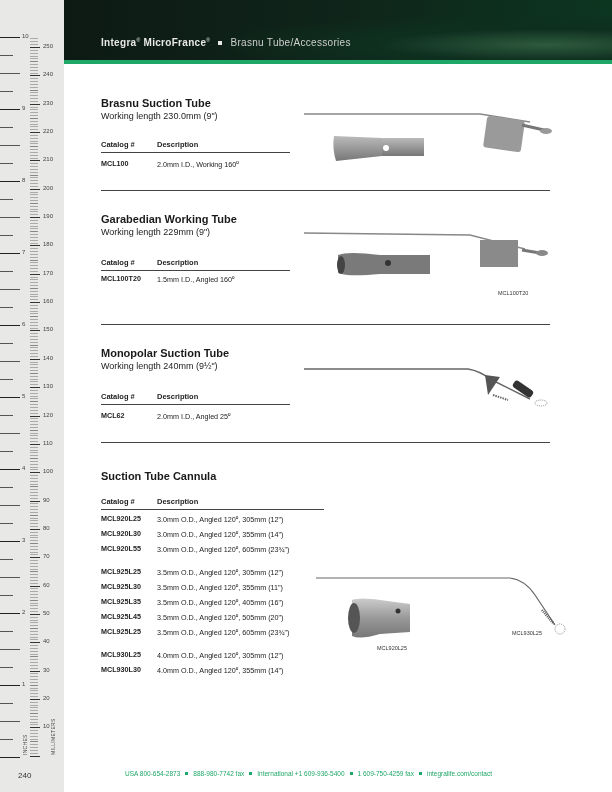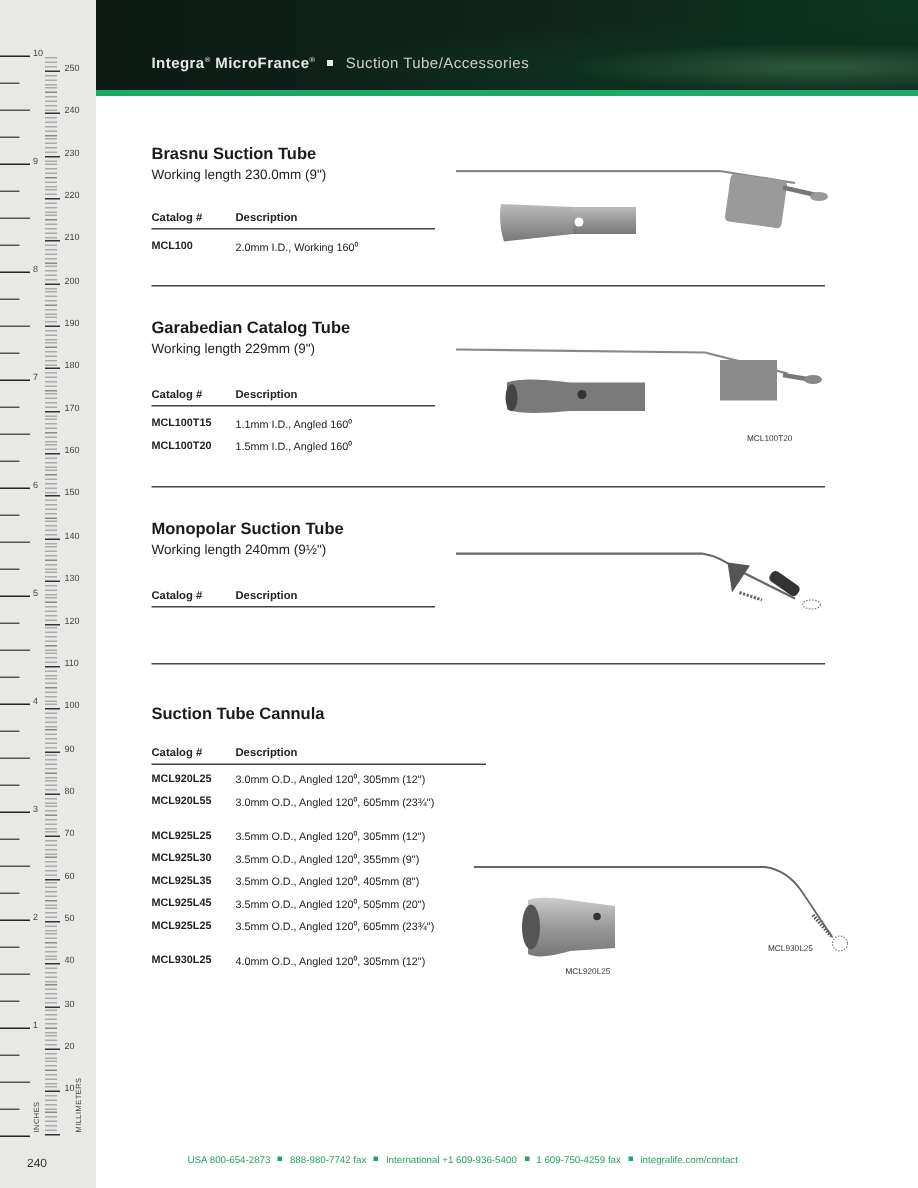--- a/index.html
+++ b/index.html
@@ -371,21 +371,21 @@
     <div class="vlabel" style="left: 22px; top: 755px;">INCHES</div>
     <div class="vlabel" style="left: 50px; top: 755px;">MILLIMETERS</div>
   </div>
 <div class="page-num">240</div>
 
 <div class="header">
   <div class="title">
     <b>Integra</b><sup>®</sup>
     <b>MicroFrance</b><sup>®</sup>
     <span class="sq"></span>
-    <span class="sub">Suction Tube/Accessories</span>
+    <span class="sub">Brasnu Tube/Accessories</span>
   </div>
   <div class="bar"></div>
 </div>
 
 <div class="section" style="top:97px;">
   <div class="sec-title">Brasnu Suction Tube</div>
   <div class="sec-sub">Working length 230.0mm (9")</div>
 </div>
 <div class="tbl" style="top:140px; width:189px;">
   <div class="th">
@@ -409,31 +409,27 @@
         <stop offset="1" stop-color="#777"></stop>
       </linearGradient>
     </defs>
   <path d="M34 36 L82 38 L82 56 L36 61 Q32 48 34 36 Z" fill="url(#g1)"></path>
   <rect x="82" y="38" width="42" height="18" fill="url(#g1)"></rect>
   <circle cx="86" cy="48" r="3" fill="#fff"></circle>
 </svg>
 <div class="divider" style="top:190px;"></div>
 
 <div class="section" style="top:213px;">
-  <div class="sec-title">Garabedian Catalog Tube</div>
+  <div class="sec-title">Garabedian Working Tube</div>
   <div class="sec-sub">Working length 229mm (9")</div>
 </div>
 <div class="tbl" style="top:258px; width:189px;">
   <div class="th">
     <span class="c1">Catalog #</span>
     <span class="c2">Description</span>
-  </div>
-  <div class="row" style="margin-top:3px;">
-    <span class="c1">MCL100T15</span>
-    <span class="c2">1.1mm I.D., Angled 160⁰</span>
   </div>
   <div class="row">
     <span class="c1">MCL100T20</span>
     <span class="c2">1.5mm I.D., Angled 160⁰</span>
   </div>
 </div>
 <svg class="img" style="left:300px; top:225px;" width="312" height="70">
   <path d="M4 8 L170 10 L225 24" stroke="#888" stroke-width="1.5" fill="none"></path>
   <rect x="180" y="15" width="38" height="27" fill="#8a8a8a"></rect>
   <path d="M222 25 L240 28" stroke="#777" stroke-width="3"></path>
@@ -447,20 +443,24 @@
 
 <div class="section" style="top:347px;">
   <div class="sec-title">Monopolar Suction Tube</div>
   <div class="sec-sub">Working length 240mm (9½")</div>
 </div>
 <div class="tbl" style="top:392px; width:189px;">
   <div class="th">
     <span class="c1">Catalog #</span>
     <span class="c2">Description</span>
   </div>
+  <div class="row" style="margin-top:3px;">
+    <span class="c1">MCL62</span>
+    <span class="c2">2.0mm I.D., Angled 25⁰</span>
+  </div>
 </div>
 <svg class="img" style="left:290px; top:355px;" width="300" height="60">
   <path d="M14 14 L178 14 Q190 16 200 24 L240 44" stroke="#666" stroke-width="1.5" fill="none"></path>
   <path d="M195 20 L210 22 L198 40 Z" fill="#555"></path>
   <rect x="222" y="30" width="22" height="8" rx="3" fill="#333" transform="rotate(35 233 34)"></rect>
   <path d="M203 40 L218 45" stroke="#666" stroke-width="2" stroke-dasharray="1.5 1"></path>
   <ellipse cx="251" cy="48" rx="6" ry="3" fill="none" stroke="#777" stroke-width="0.8" stroke-dasharray="1 1"></ellipse>
 </svg>
 <div class="divider" style="top:442px;"></div>
 
@@ -471,50 +471,58 @@
   <div class="th">
     <span class="c1">Catalog #</span>
     <span class="c2">Description</span>
   </div>
   <div style="margin-top:1px;">
     <div class="row">
         <span class="c1">MCL920L25</span>
         <span class="c2">3.0mm O.D., Angled 120⁰, 305mm (12")</span>
       </div>
     <div class="row">
+        <span class="c1">MCL920L30</span>
+        <span class="c2">3.0mm O.D., Angled 120⁰, 355mm (14")</span>
+      </div>
+    <div class="row">
         <span class="c1">MCL920L55</span>
         <span class="c2">3.0mm O.D., Angled 120⁰, 605mm (23¾")</span>
       </div>
   </div>
   <div style="margin-top:8px;">
     <div class="row">
         <span class="c1">MCL925L25</span>
         <span class="c2">3.5mm O.D., Angled 120⁰, 305mm (12")</span>
       </div>
     <div class="row">
         <span class="c1">MCL925L30</span>
-        <span class="c2">3.5mm O.D., Angled 120⁰, 355mm (9")</span>
+        <span class="c2">3.5mm O.D., Angled 120⁰, 355mm (11")</span>
       </div>
     <div class="row">
         <span class="c1">MCL925L35</span>
-        <span class="c2">3.5mm O.D., Angled 120⁰, 405mm (8")</span>
+        <span class="c2">3.5mm O.D., Angled 120⁰, 405mm (16")</span>
       </div>
     <div class="row">
         <span class="c1">MCL925L45</span>
         <span class="c2">3.5mm O.D., Angled 120⁰, 505mm (20")</span>
       </div>
     <div class="row">
         <span class="c1">MCL925L25</span>
         <span class="c2">3.5mm O.D., Angled 120⁰, 605mm (23¾")</span>
       </div>
   </div>
   <div style="margin-top:8px;">
     <div class="row">
         <span class="c1">MCL930L25</span>
         <span class="c2">4.0mm O.D., Angled 120⁰, 305mm (12")</span>
+      </div>
+    <div class="row">
+        <span class="c1">MCL930L30</span>
+        <span class="c2">4.0mm O.D., Angled 120⁰, 355mm (14")</span>
       </div>
   </div>
 </div>
 <svg class="img" style="left:310px; top:570px;" width="302" height="80">
   <path d="M6 8 L200 8 Q215 10 225 25 L245 55" stroke="#666" stroke-width="1.2" fill="none"></path>
   <path d="M232 40 L244 54" stroke="#555" stroke-width="2.5" stroke-dasharray="1 1"></path>
   <circle cx="250" cy="59" r="5" fill="none" stroke="#777" stroke-width="0.8" stroke-dasharray="1 1"></circle>
   <defs>
       <linearGradient id="g2" x1="0" y1="0" x2="0" y2="1">
         <stop offset="0" stop-color="#ccc"></stop>

